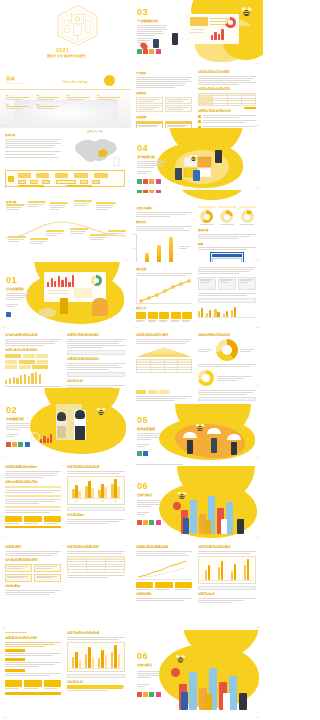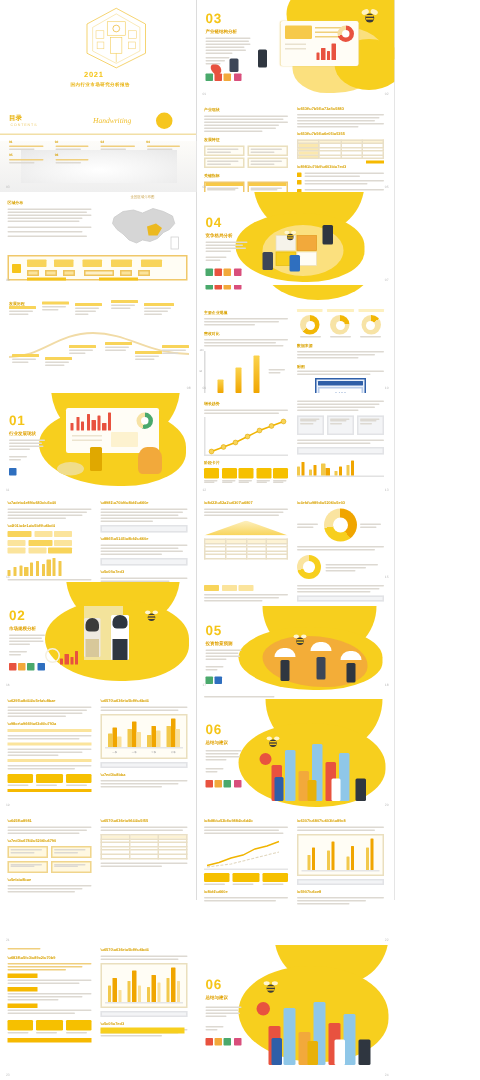--- a/index.html
+++ b/index.html
@@ -1,18 +1,18 @@
 <!DOCTYPE html>
 <html><head>
 <meta charset="utf-8">
 <style>
   * { box-sizing: border-box; margin:0; padding:0; }
   html,body { width:263px; height:720px; background:#ffffff;
     font-family:"Liberation Sans", sans-serif; overflow:hidden; }
-  .deck { position:relative; width:263px; height:600px; background:#737373; }
+  .deck { position:relative; width:263px; height:600px; background:#8b5cf6; }
   .page { position:absolute; background:#fff; overflow:hidden; }
   .pg-l { left:0; width:131px; }
   .pg-r { left:131px; width:132px; }
 
   
   .ttl { color:#e8b109; font-weight:bold; }
   .bignum { color:#f5c518; font-weight:bold; font-size:11px; letter-spacing:.5px; line-height:1; }
   .head-sm { color:#d9a200; font-size:2.6px; font-weight:bold; }
   .txtblk { display:flex; flex-direction:column; gap:1px; }
   .ln { height:1px; background:#ddd9d2; border-radius:1px; }

